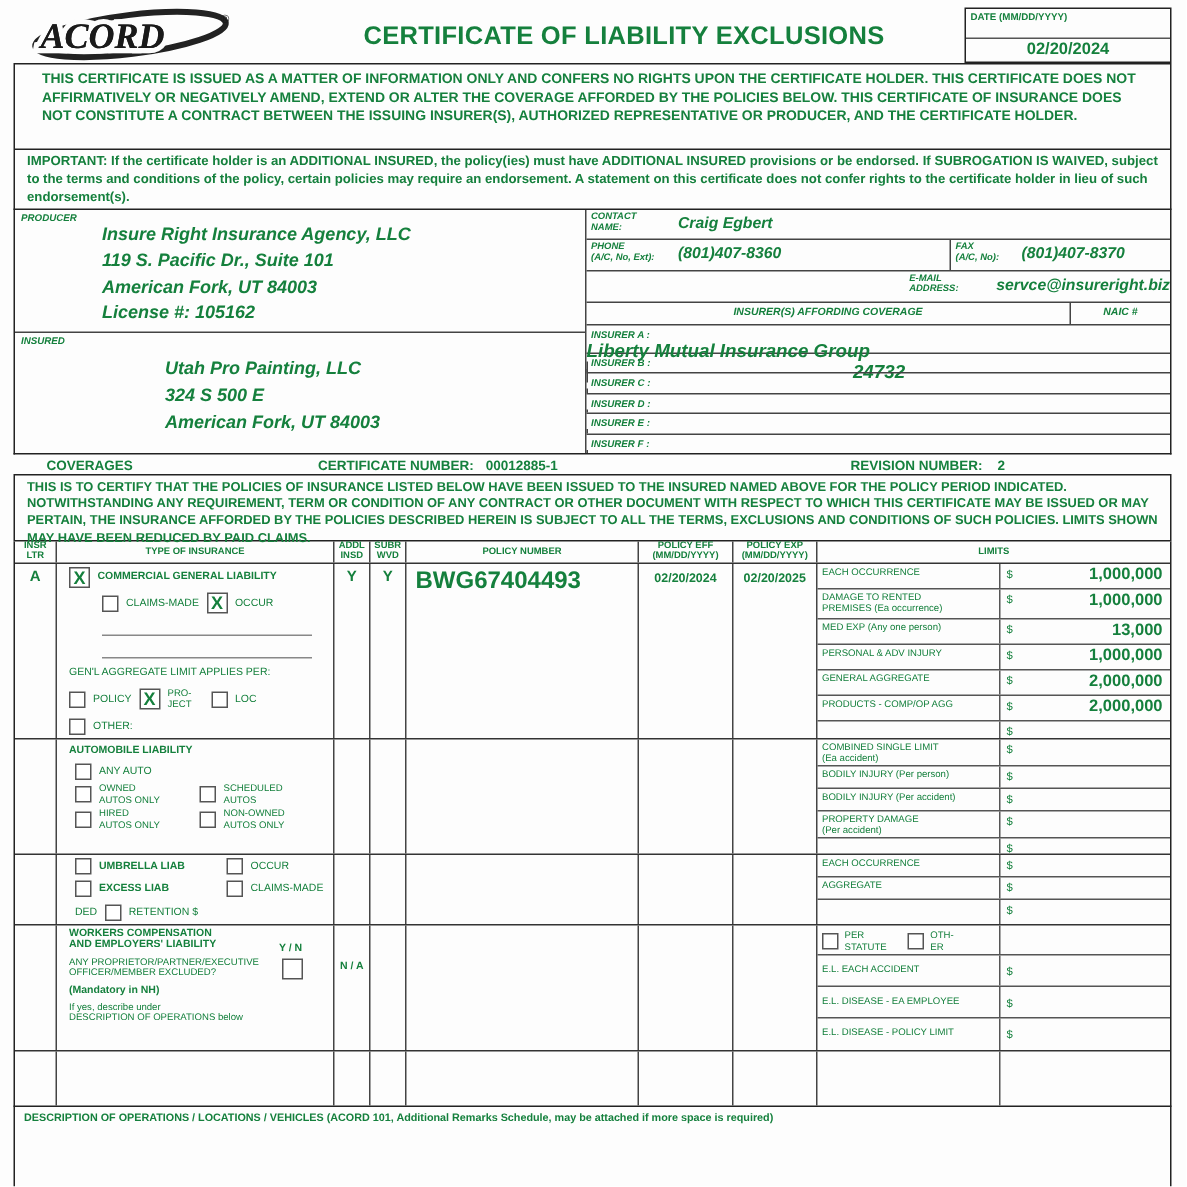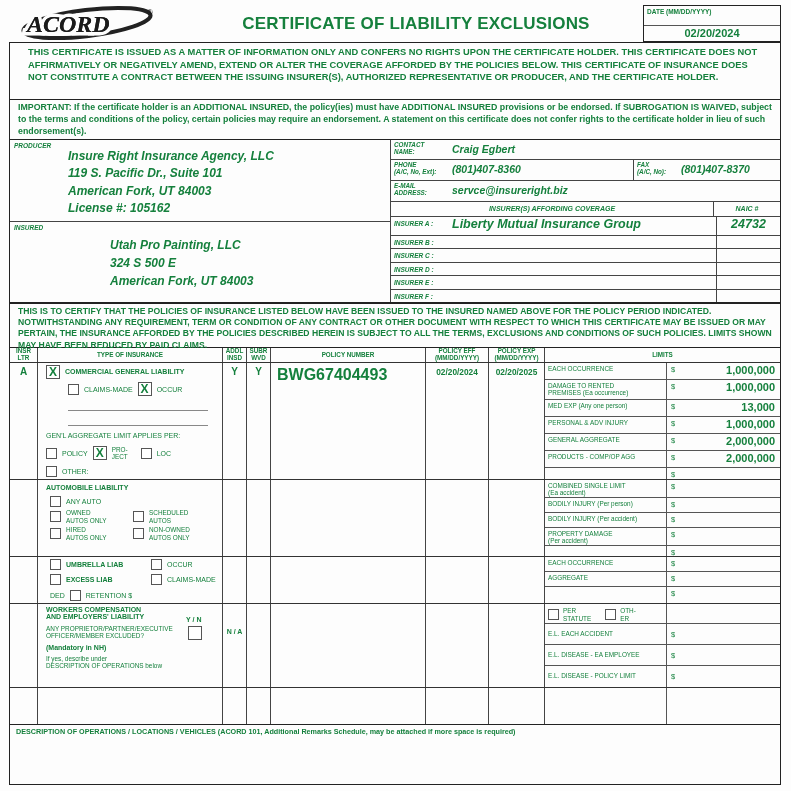--- a/index.html
+++ b/index.html
@@ -30,25 +30,25 @@
   .ptext2{position:absolute;left:100px;top:14px;font-size:12px;font-weight:bold;line-height:1.5;}
   .pright{flex:1;display:flex;flex-direction:column;}
   .crow{display:flex;border-bottom:1px solid #444;}
   .clab{width:58px;font-size:6.3px;font-weight:bold;line-height:1.15;padding:1px 0 0 3px;}
   .cval{font-size:10.5px;font-weight:bold;padding-top:3px;}
   .r-name{height:19px;}
   .r-phone{height:20px;}
   .r-phone .half{display:flex;box-sizing:border-box;}
   .r-phone .p1{width:242px;}
   .r-phone .p2{flex:1;border-left:1px solid #444;}
-  .r-email{height:20px;}
+  .r-email{height:20px;justify-content:flex-end;}
   .inshead{height:14px;display:flex;border-bottom:1px solid #444;font-size:7px;font-weight:bold;}
   .inshead .ih1{width:322px;text-align:center;padding-top:3px;}
   .inshead .ih2{flex:1;border-left:1px solid #444;text-align:center;padding-top:3px;}
-  .insrow{display:flex;border-bottom:1px solid #444;}
+  .insrow{display:flex;border-bottom:1px solid #444;flex-direction:column;}
   .insrow:last-child{border-bottom:none;}
   .insrow .ilab{width:58px;font-size:6.5px;font-weight:bold;padding:3px 0 0 3px;}
   .insrow .iname{width:264px;font-size:12.5px;font-weight:bold;padding-top:0px;}
   .insrow .inaic{flex:1;border-left:1px solid #444;font-size:12.5px;font-weight:bold;text-align:center;}
   .insrow.tall{height:18px;}
   .insrow.slim{flex:1;}
   
   .covbar{height:13px;position:relative;font-size:9px;font-weight:bold;}
   .covbar .c1{position:absolute;left:22px;top:2px;}
   .covbar .c2{position:absolute;left:195px;top:2px;}
@@ -190,20 +190,29 @@
           <div class="inaic"></div>
         </div>
         <div class="insrow slim">
           <div class="ilab">INSURER F :</div>
           <div class="iname"></div>
           <div class="inaic"></div>
         </div>
       </div>
     </div>
 
+    <div class="covbar">
+      <div class="c1">COVERAGES</div>
+      <div class="c2">
+        <span>CERTIFICATE NUMBER:</span><span>00012885-1</span>
+      </div>
+      <div class="c3">
+        <span>REVISION NUMBER:</span><span>2</span>
+      </div>
+    </div>
 
     <div class="certify">THIS IS TO CERTIFY THAT THE POLICIES OF INSURANCE LISTED BELOW HAVE BEEN ISSUED TO THE INSURED NAMED ABOVE FOR THE POLICY PERIOD INDICATED.  NOTWITHSTANDING ANY REQUIREMENT, TERM OR CONDITION OF ANY CONTRACT OR OTHER DOCUMENT WITH RESPECT TO WHICH THIS CERTIFICATE MAY BE ISSUED OR MAY PERTAIN, THE INSURANCE AFFORDED BY THE POLICIES DESCRIBED HEREIN IS SUBJECT TO ALL THE TERMS, EXCLUSIONS AND CONDITIONS OF SUCH POLICIES. LIMITS SHOWN MAY HAVE BEEN REDUCED BY PAID CLAIMS.</div>
 
     <div class="covtable">
 
       <div class="trow thead">
         <div class="cell c-insr pre">INSR
 LTR</div>
         <div class="cell c-type">TYPE OF INSURANCE</div>
         <div class="cell c-addl pre">ADDL

